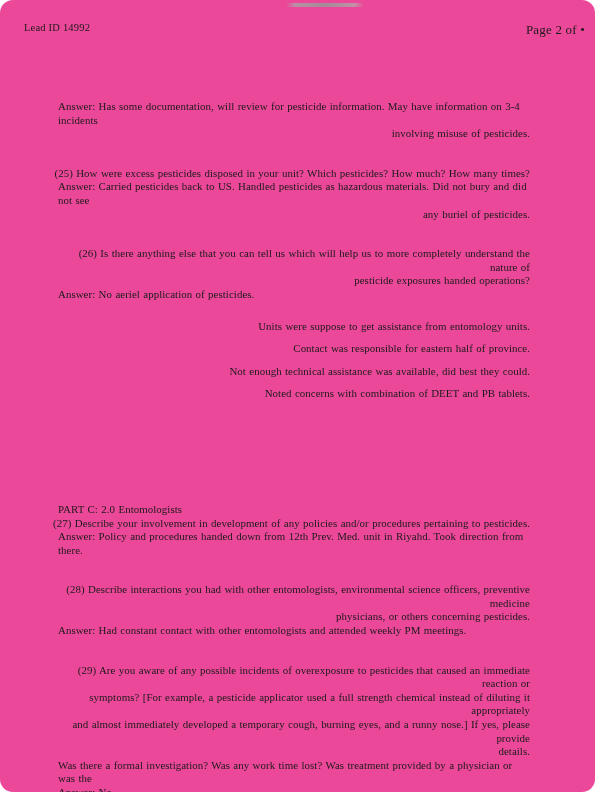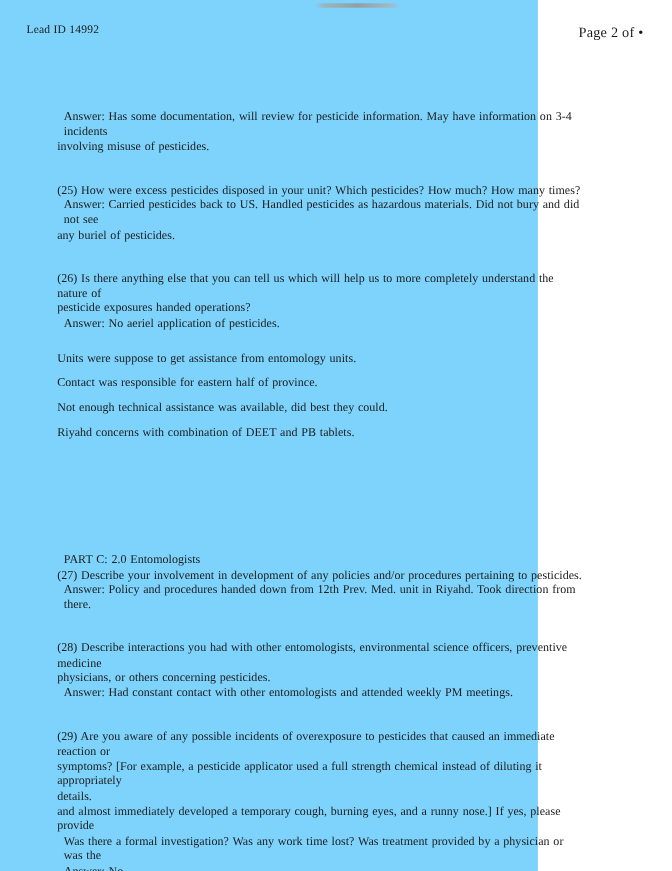--- a/index.html
+++ b/index.html
@@ -11,23 +11,24 @@
     width: 611px;
     height: 792px;
     position: relative;
     font-family: "Liberation Serif", "DejaVu Serif", serif;
     color: #1a1a1a;
     overflow: hidden;
   }
 
   #page {
     position: relative;
-    width: 489px;
+    width: 595px;
     height: 792px;
-    background: #7dd3fc;
+    background: #ec4899;
+    border-radius: 13px;
   }
 
   
   .scan-artifact {
     position: absolute;
     top: 3px;
     left: 286px;
     width: 78px;
     height: 4px;
     background: linear-gradient(to right,
@@ -78,21 +79,21 @@
   .para {
     font-size: 10.9px;
     line-height: 13.6px;
     margin: 0;
     text-align: left;
     letter-spacing: 0.05px;
     word-spacing: 0.6px;
   }
 
   
-  .q-line { text-indent: 0; }
+  .q-line { text-indent: 0; text-align: right; }
 
   
   .a-line { padding-left: 6px; }
 
   
   .section-heading {
     padding-left: 6px;
     margin-top: 40px;
   }
 
@@ -139,21 +140,21 @@
 
     <div class="gap-md"></div>
 
     <div class="block">
       <p class="para q-line standalone">Units were suppose to get assistance from entomology units.</p>
       <div class="gap-sm"></div>
       <p class="para q-line standalone">Contact was responsible for eastern half of province.</p>
       <div class="gap-sm"></div>
       <p class="para q-line standalone">Not enough technical assistance was available, did best they could.</p>
       <div class="gap-sm"></div>
-      <p class="para q-line standalone">Riyahd concerns with combination of DEET and PB tablets.</p>
+      <p class="para q-line standalone">Noted concerns with combination of DEET and PB tablets.</p>
     </div>
 
     <div class="gap-xxl"></div>
 
     <div class="block">
       <p class="para section-heading">PART C: 2.0  Entomologists</p>
       <p class="para q-line">(27)  Describe your involvement in development of any policies and/or procedures pertaining to pesticides.</p>
       <p class="para a-line">Answer:  Policy and procedures handed down from 12th Prev. Med. unit in Riyahd.  Took direction from there.</p>
     </div>
 
@@ -163,22 +164,22 @@
       <p class="para q-line">(28)  Describe interactions you had with other entomologists, environmental science officers, preventive medicine</p>
       <p class="para q-line">physicians, or others concerning pesticides.</p>
       <p class="para a-line">Answer:  Had constant contact with other entomologists and attended weekly PM meetings.</p>
     </div>
 
     <div class="gap-lg"></div>
 
     <div class="block">
       <p class="para q-line">(29)  Are you aware of any possible incidents of overexposure to pesticides that caused an immediate reaction or</p>
       <p class="para q-line">symptoms?  [For example, a pesticide applicator used a full strength chemical instead of diluting it appropriately</p>
+      <p class="para q-line">and almost immediately developed a temporary cough, burning eyes, and a runny nose.]  If yes, please provide</p>
       <p class="para q-line">details.</p>
-      <p class="para q-line">and almost immediately developed a temporary cough, burning eyes, and a runny nose.]  If yes, please provide</p>
       <p class="para a-line">Was there a formal investigation?  Was any work  time lost?  Was treatment provided by a physician or was the</p>
       <p class="para a-line">Answer:  No</p>
     </div>
 
     <div class="gap-lg"></div>
 
   </div>
 </div>
 
 </body></html>

